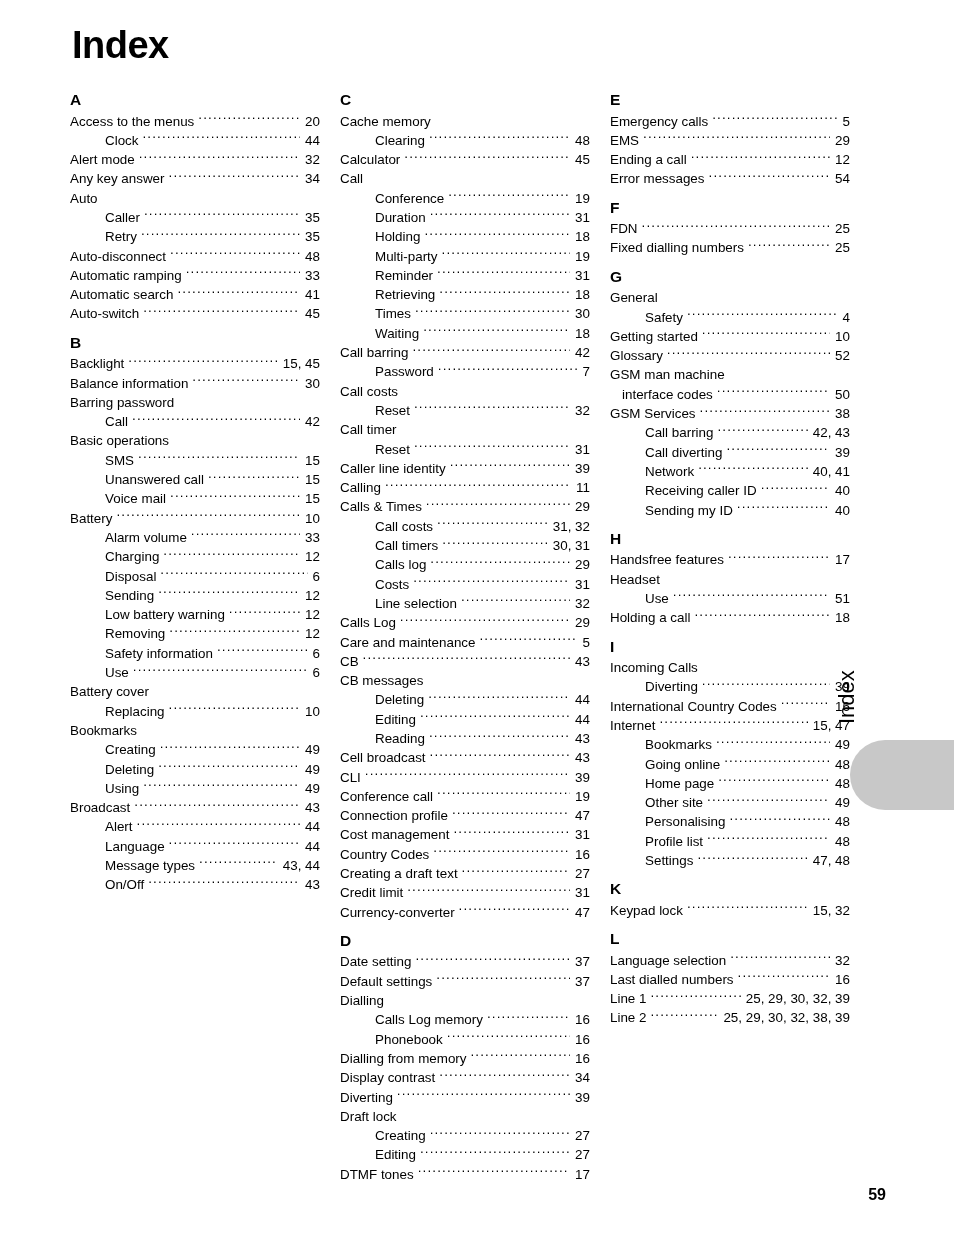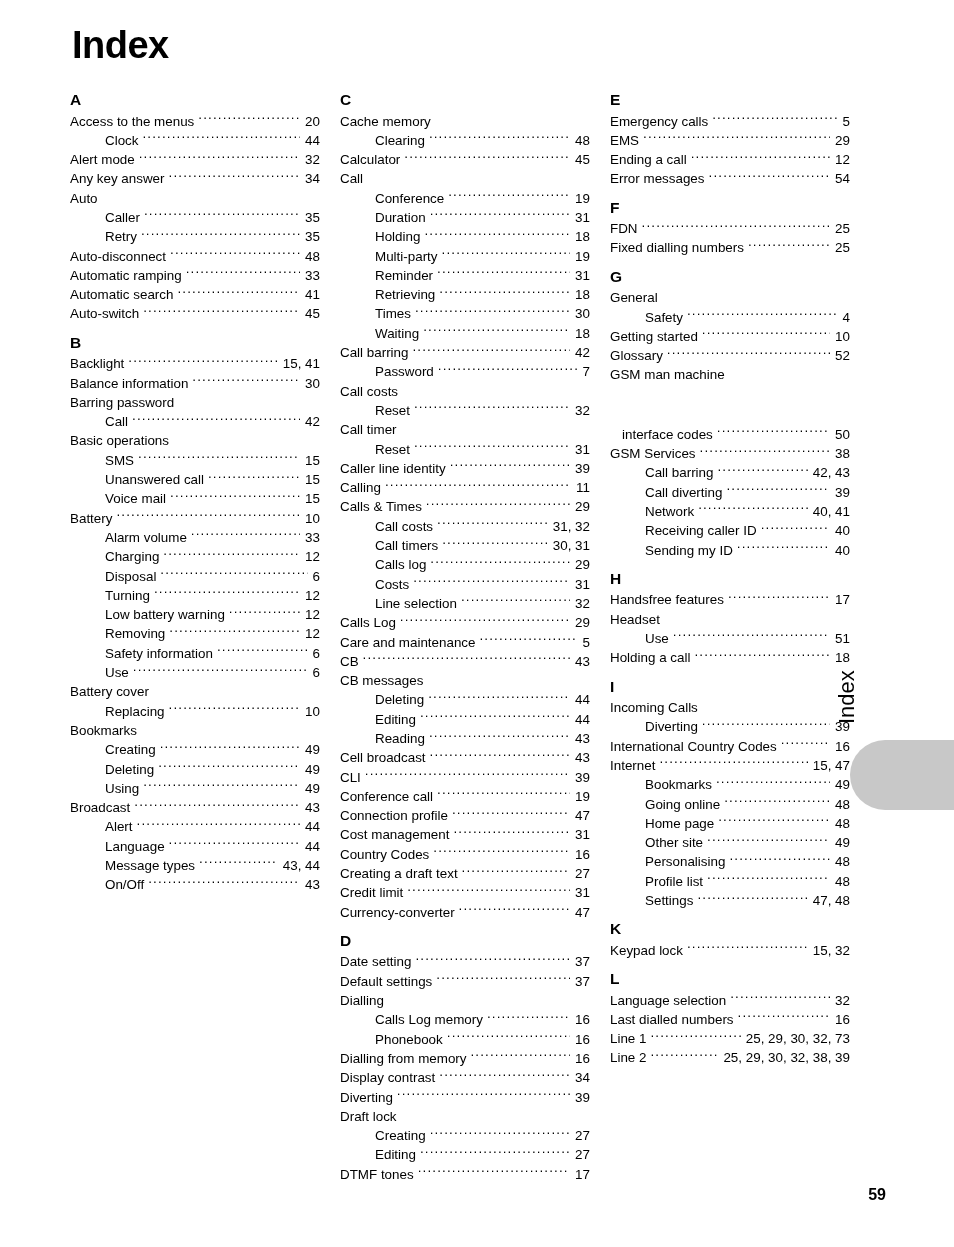--- a/index.html
+++ b/index.html
@@ -85,21 +85,21 @@
   }
   .entry .pages {
     flex: 0 0 auto;
     padding-left: 5px;
     text-align: right;
   }
 
   
   .lvl-0 { padding-left: 0px; }
   .lvl-1 { padding-left: 35px; }
-  .lvl-c { padding-left: 12px; margin-top: 40px; }  
+  .lvl-c { padding-left: 12px; }  
 
   
   #side-tab-label {
     position: absolute;
     left: 836px;
     top: 655px;
     width: 48px;
     height: 85px;
     font-size: 22px;
     line-height: 1;
@@ -188,21 +188,21 @@
       </div>
       <div class="entry lvl-0">
         <span class="label">Auto-switch</span>
         <span class="leader"></span>
         <span class="pages">45</span>
       </div>
       <div class="letter-heading">B</div>
       <div class="entry lvl-0">
         <span class="label">Backlight</span>
         <span class="leader"></span>
-        <span class="pages">15, 41</span>
+        <span class="pages">15, 45</span>
       </div>
       <div class="entry lvl-0">
         <span class="label">Balance information</span>
         <span class="leader"></span>
         <span class="pages">30</span>
       </div>
       <div class="entry lvl-0 no-leader">
         <span class="label">Barring password</span>
       </div>
       <div class="entry lvl-1">
@@ -242,21 +242,21 @@
         <span class="label">Charging</span>
         <span class="leader"></span>
         <span class="pages">12</span>
       </div>
       <div class="entry lvl-1">
         <span class="label">Disposal</span>
         <span class="leader"></span>
         <span class="pages">6</span>
       </div>
       <div class="entry lvl-1">
-        <span class="label">Turning</span>
+        <span class="label">Sending</span>
         <span class="leader"></span>
         <span class="pages">12</span>
       </div>
       <div class="entry lvl-1">
         <span class="label">Low battery warning</span>
         <span class="leader"></span>
         <span class="pages">12</span>
       </div>
       <div class="entry lvl-1">
         <span class="label">Removing</span>
@@ -761,21 +761,21 @@
         <span class="pages">32</span>
       </div>
       <div class="entry lvl-0">
         <span class="label">Last dialled numbers</span>
         <span class="leader"></span>
         <span class="pages">16</span>
       </div>
       <div class="entry lvl-0">
         <span class="label">Line 1</span>
         <span class="leader"></span>
-        <span class="pages">25, 29, 30, 32, 73</span>
+        <span class="pages">25, 29, 30, 32, 39</span>
       </div>
       <div class="entry lvl-0">
         <span class="label">Line 2</span>
         <span class="leader"></span>
         <span class="pages">25, 29, 30, 32, 38, 39</span>
       </div>
     </div>
   </div>
 
 <div id="side-tab-label">Index</div>

